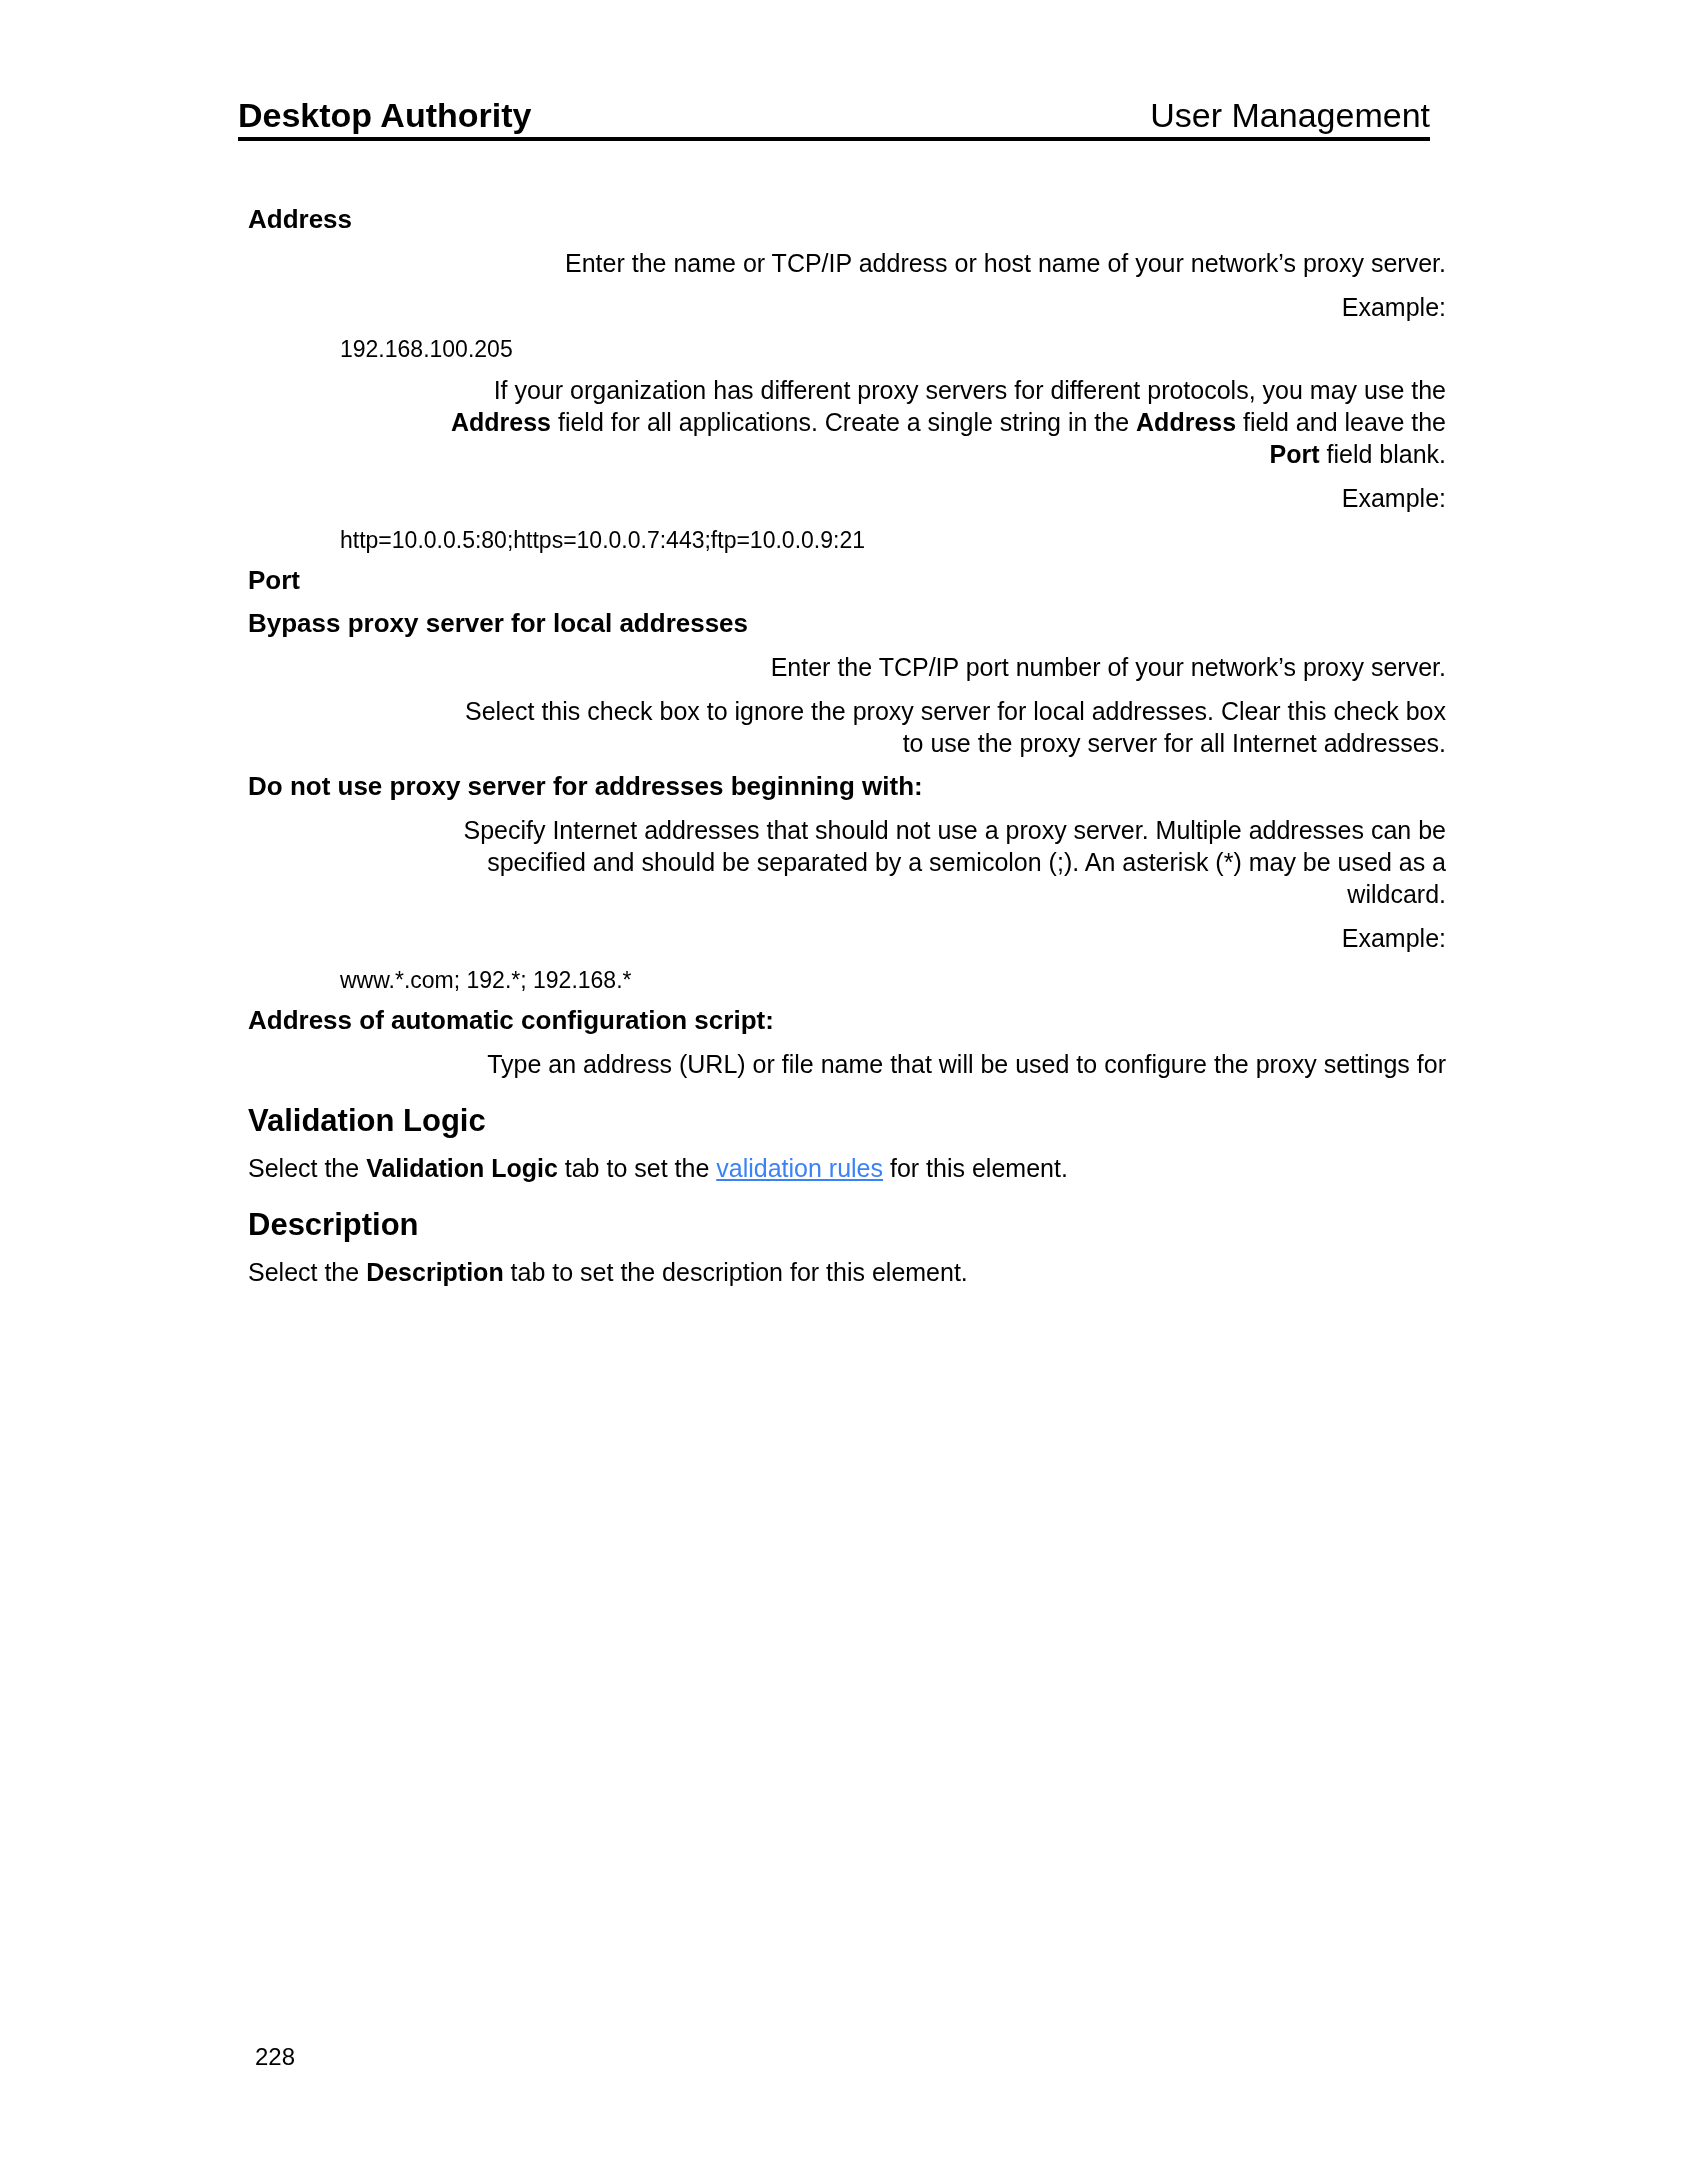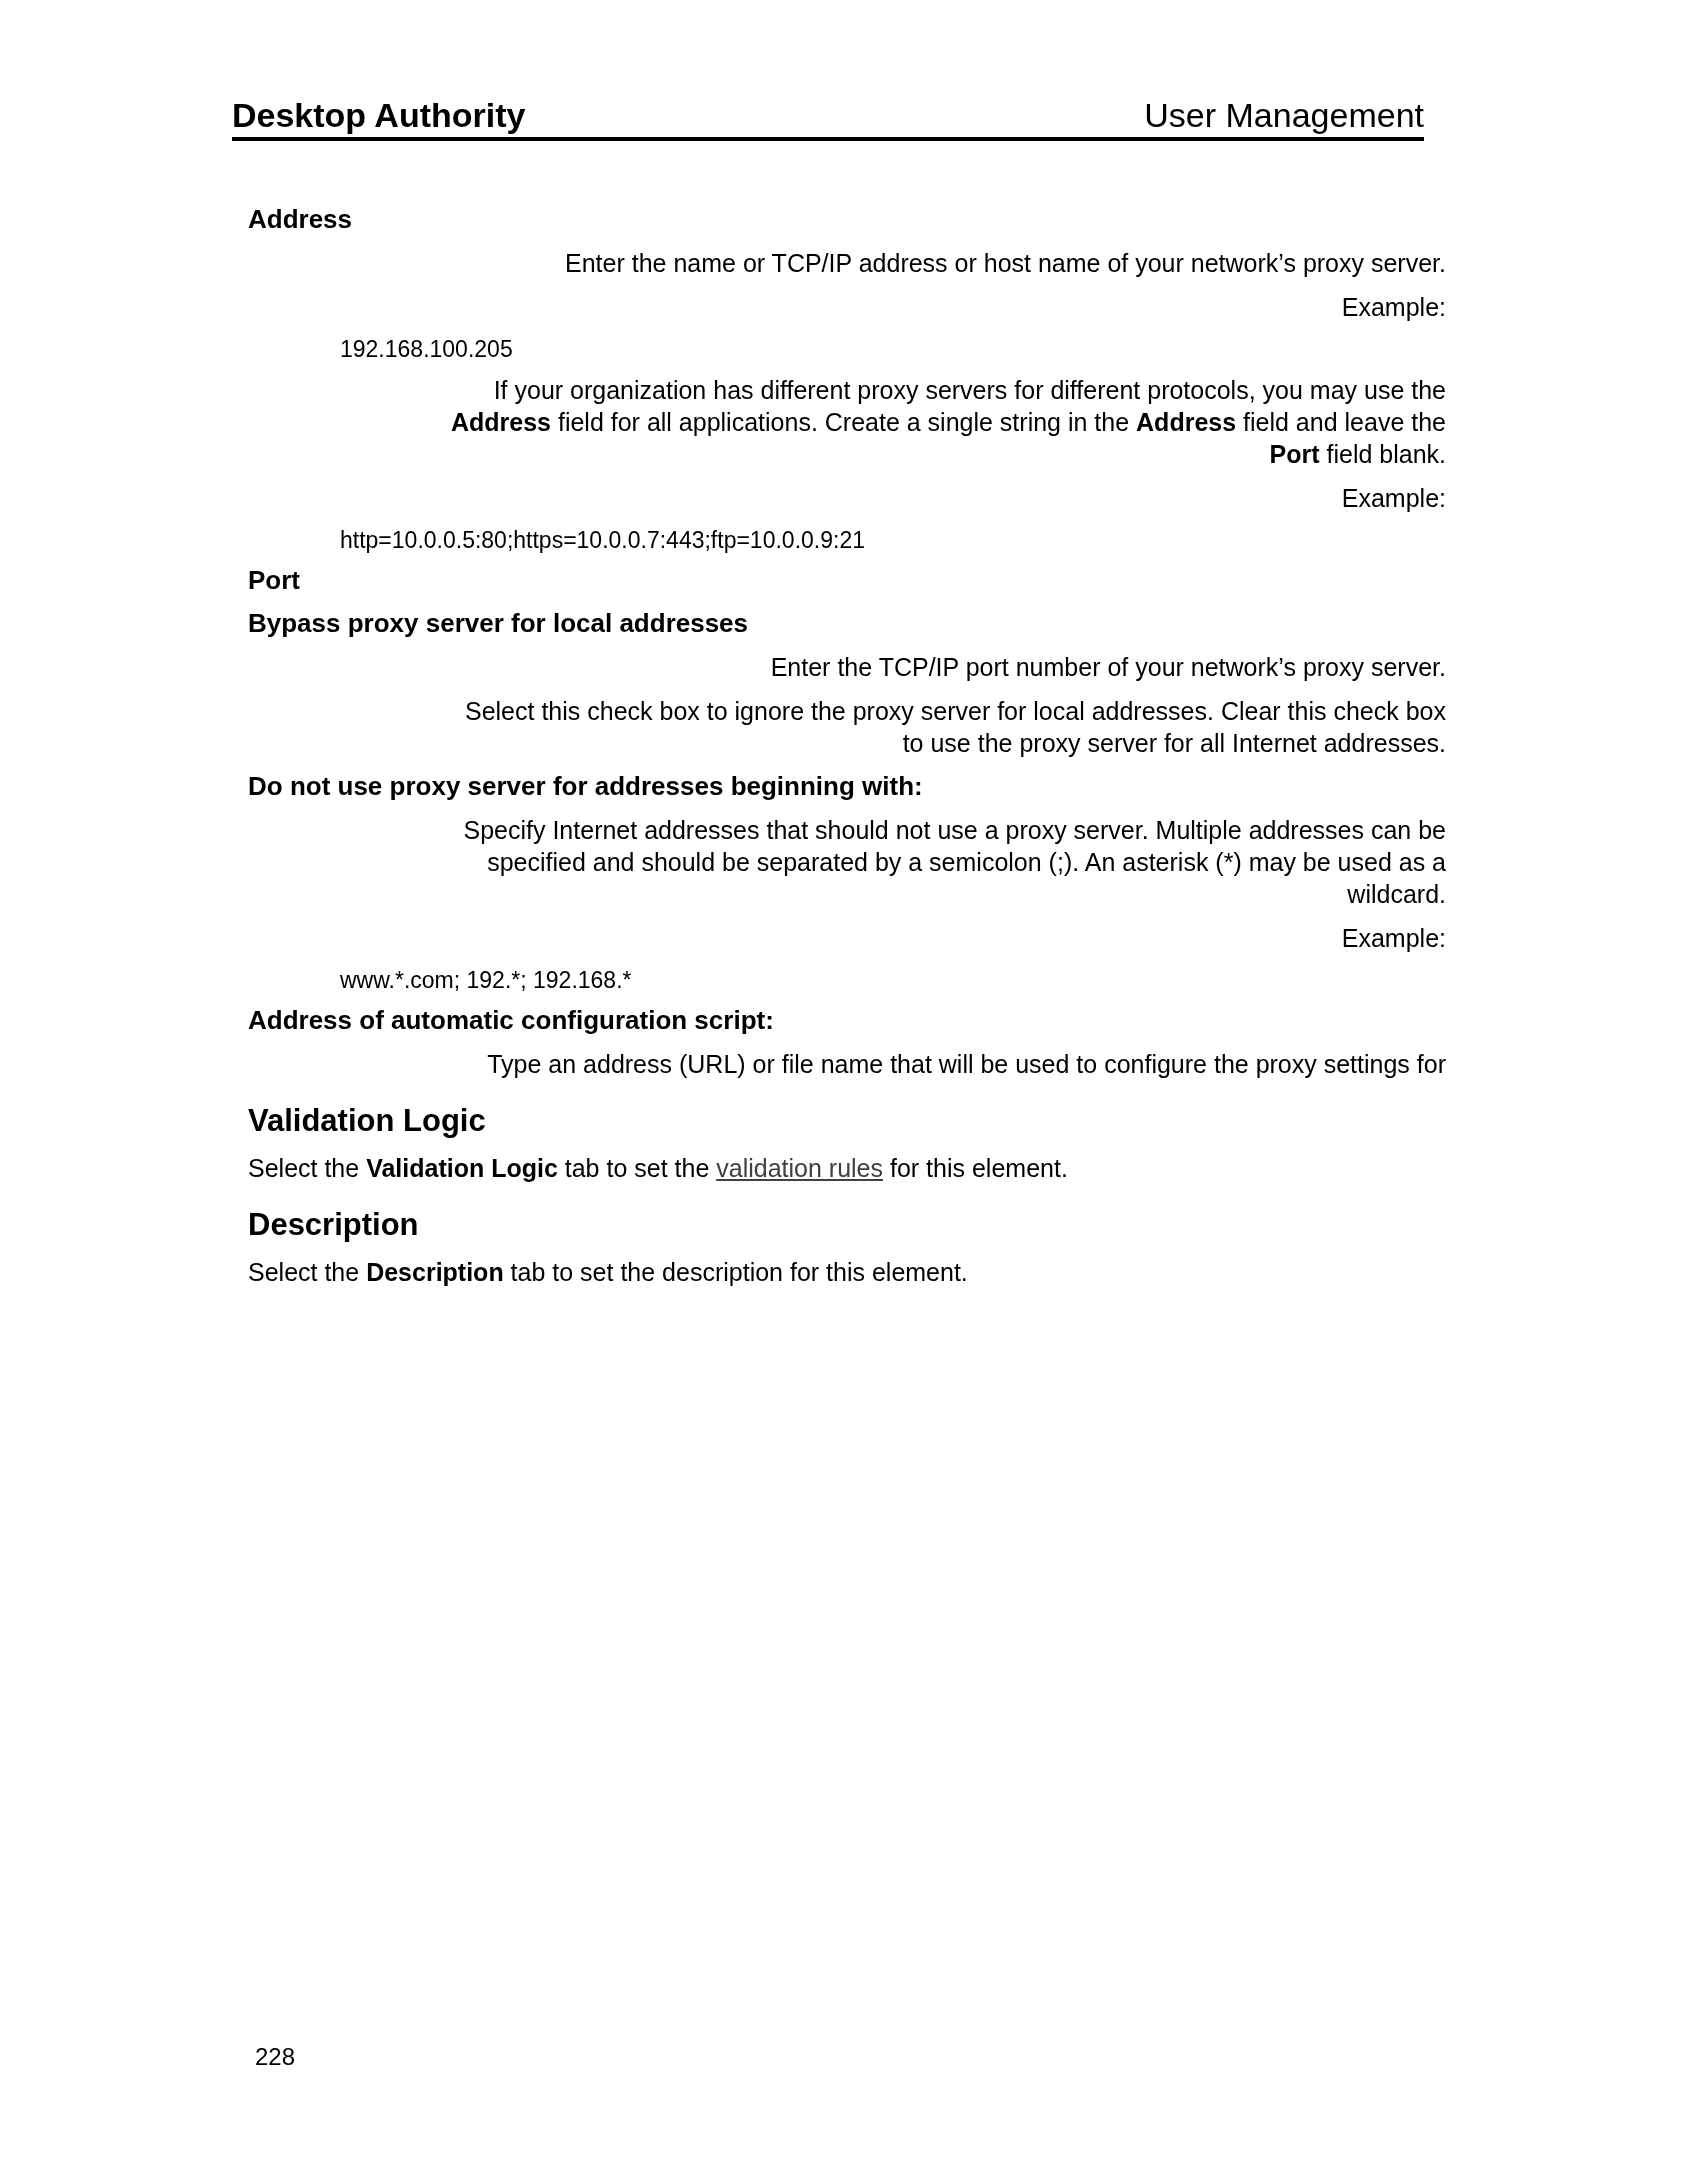--- a/index.html
+++ b/index.html
@@ -6,21 +6,21 @@
   body{
     width:1683px;height:2178px;
     background:#ffffff;
     font-family:"Liberation Sans", sans-serif;
     color:#000000;
     position:relative;
     overflow:hidden;
   }
   .page-header{
     position:absolute;
-    left:232px;top:95px;width:1192px;
+    left:238px;top:95px;width:1192px;
     display:flex;justify-content:space-between;align-items:baseline;
     font-size:34px;line-height:40px;
     padding-bottom:2px;
     border-bottom:4px solid #000;
   }
   .h-left{font-weight:bold;}
   .h-right{font-weight:normal;}
   .content{
     position:absolute;
     left:248px;top:123px;width:1198px;
@@ -104,21 +104,21 @@
     <div class="block b-h3">
       <div class="tline"><span>Address of automatic configuration script:</span></div>
     </div>
     <div class="block b-body ind-1">
       <div class="tline"><span>Type an address (URL) or file name that will be used to configure the proxy settings for</span></div>
     </div>
     <div class="block b-h2">
       <div class="tline"><span>Validation Logic</span></div>
     </div>
     <div class="block b-body">
-      <div class="tline"><span>Select the </span><span class="b">Validation Logic</span><span> tab to set the </span><a class="link" href="#" style="color: #404040;">validation rules</a><span> for this element.</span></div>
+      <div class="tline"><span>Select the </span><span class="b">Validation Logic</span><span> tab to set the </span><a class="link" href="#" style="color: #3b82f6;">validation rules</a><span> for this element.</span></div>
     </div>
     <div class="block b-h2">
       <div class="tline"><span>Description</span></div>
     </div>
     <div class="block b-body">
       <div class="tline"><span>Select the </span><span class="b">Description</span><span> tab to set the description for this element.</span></div>
     </div>
   </div>
 
 <div class="page-number">228</div>

